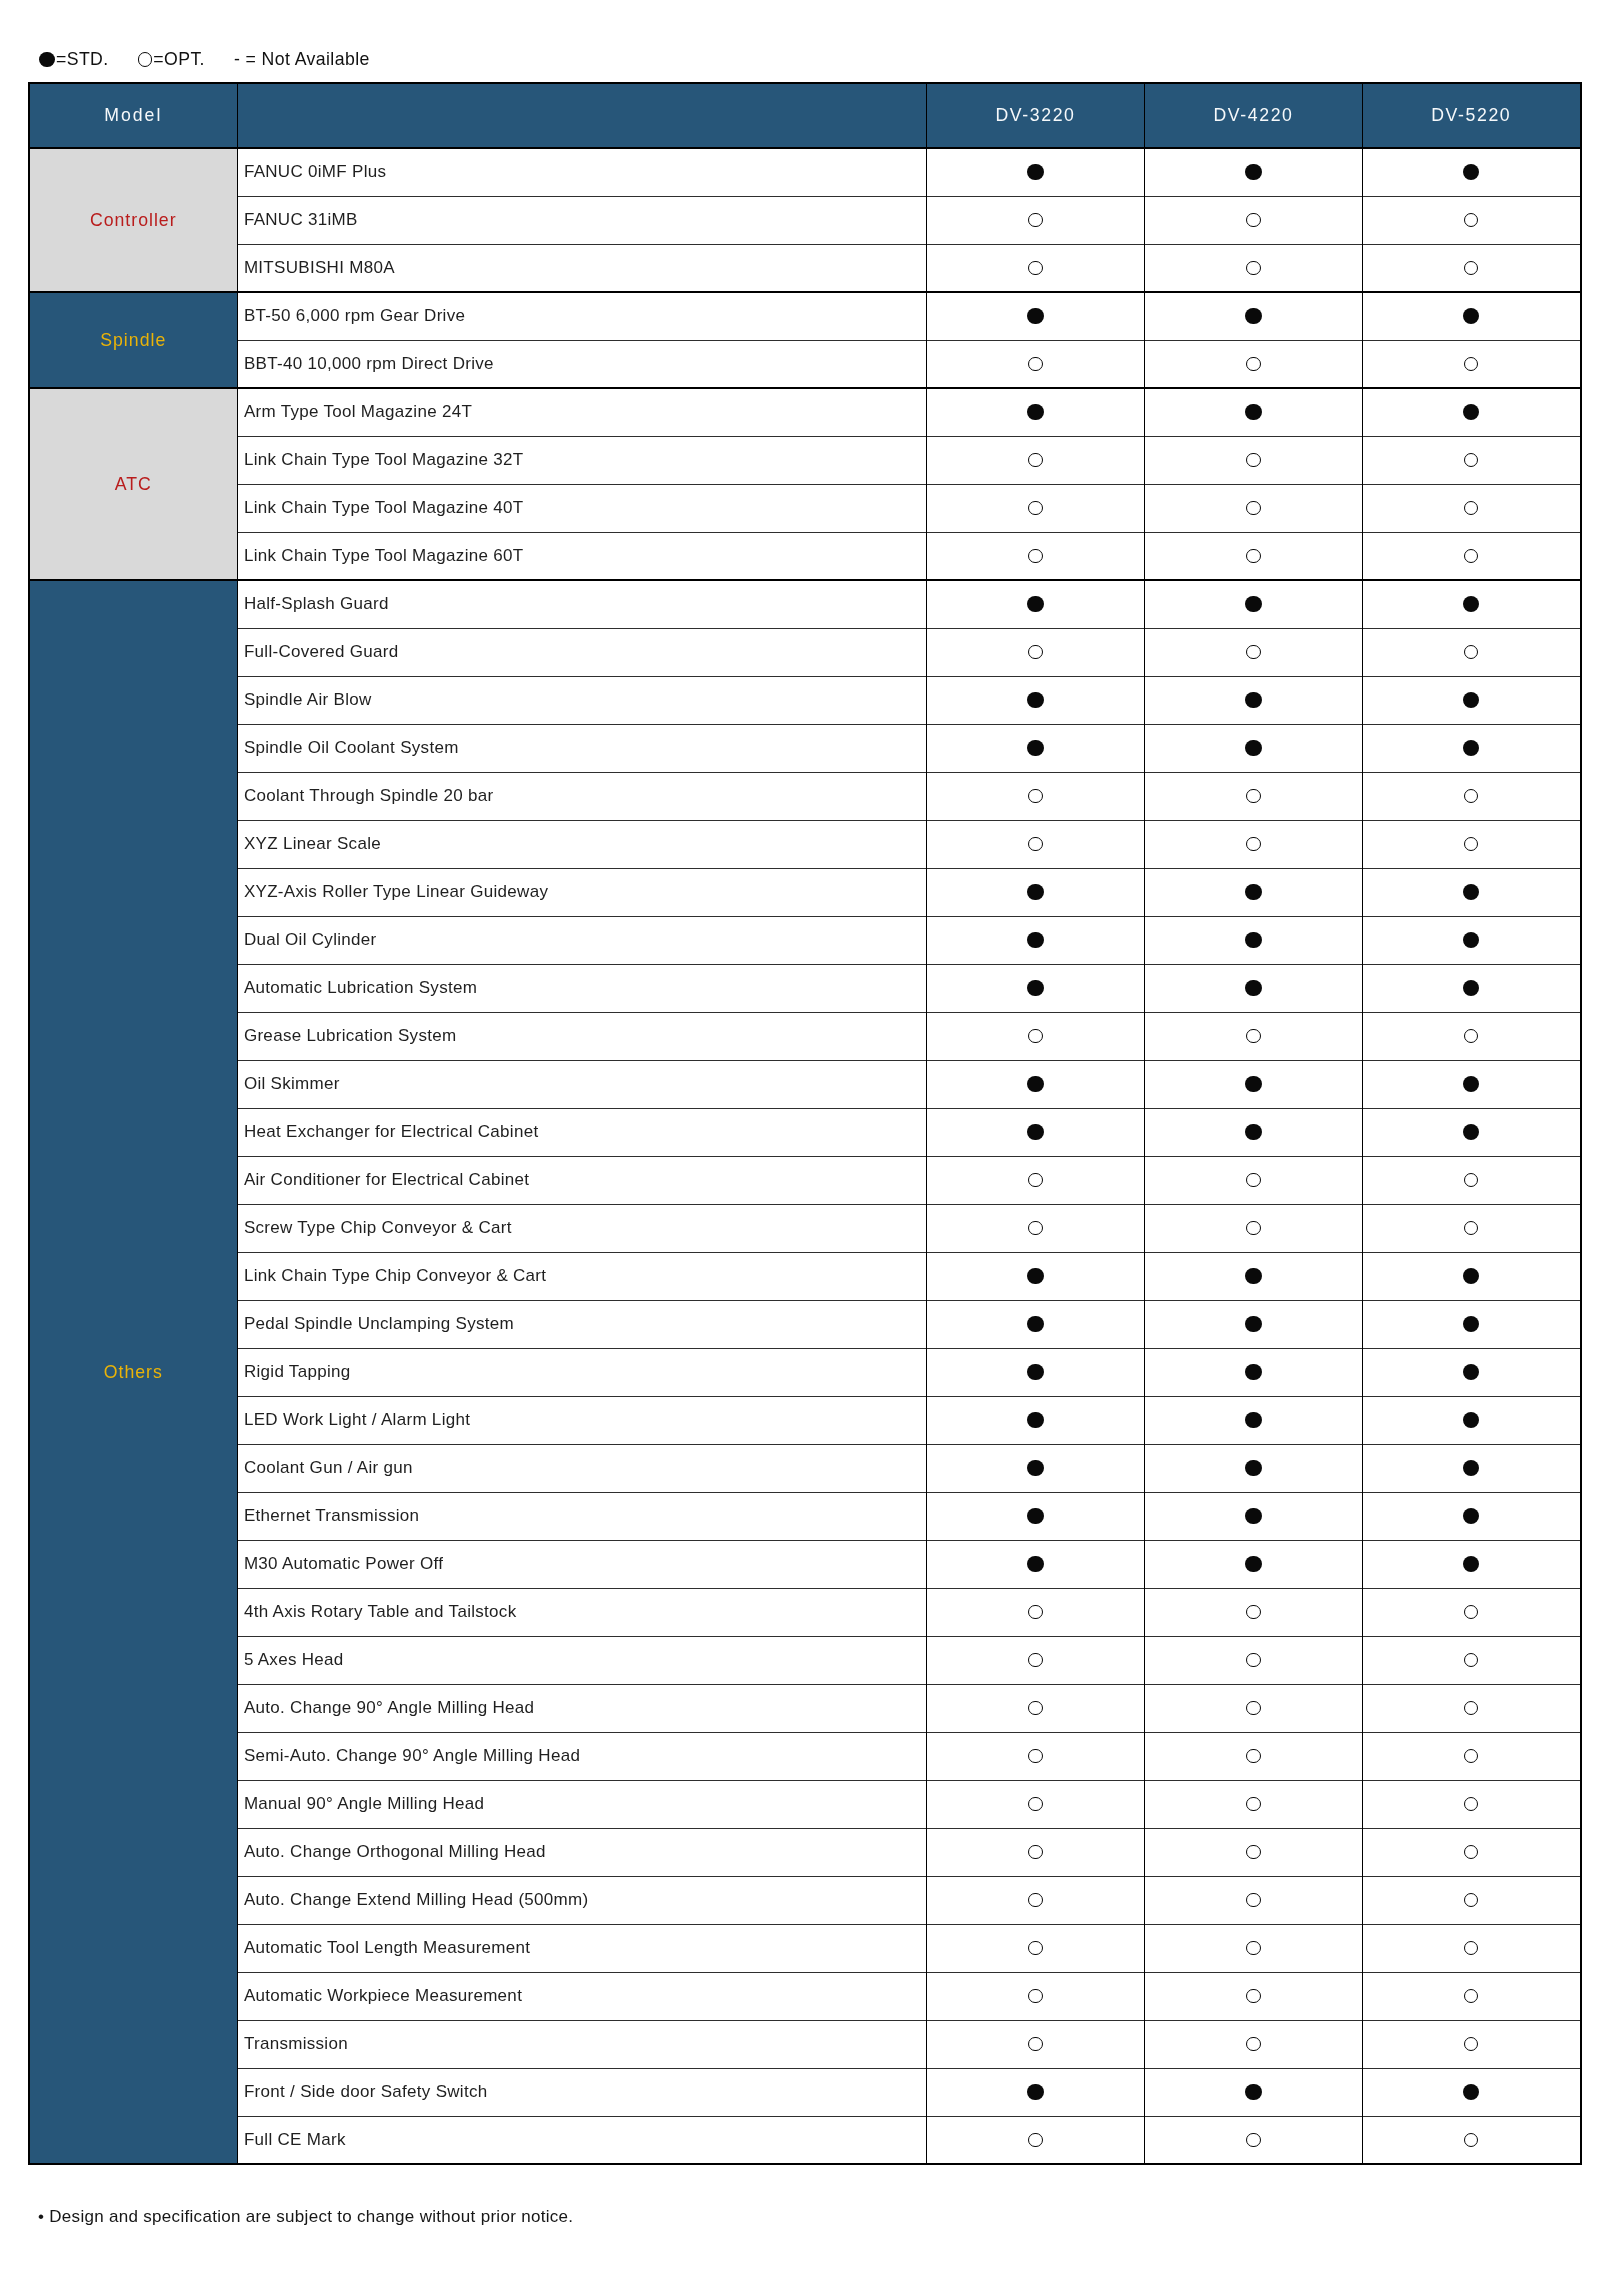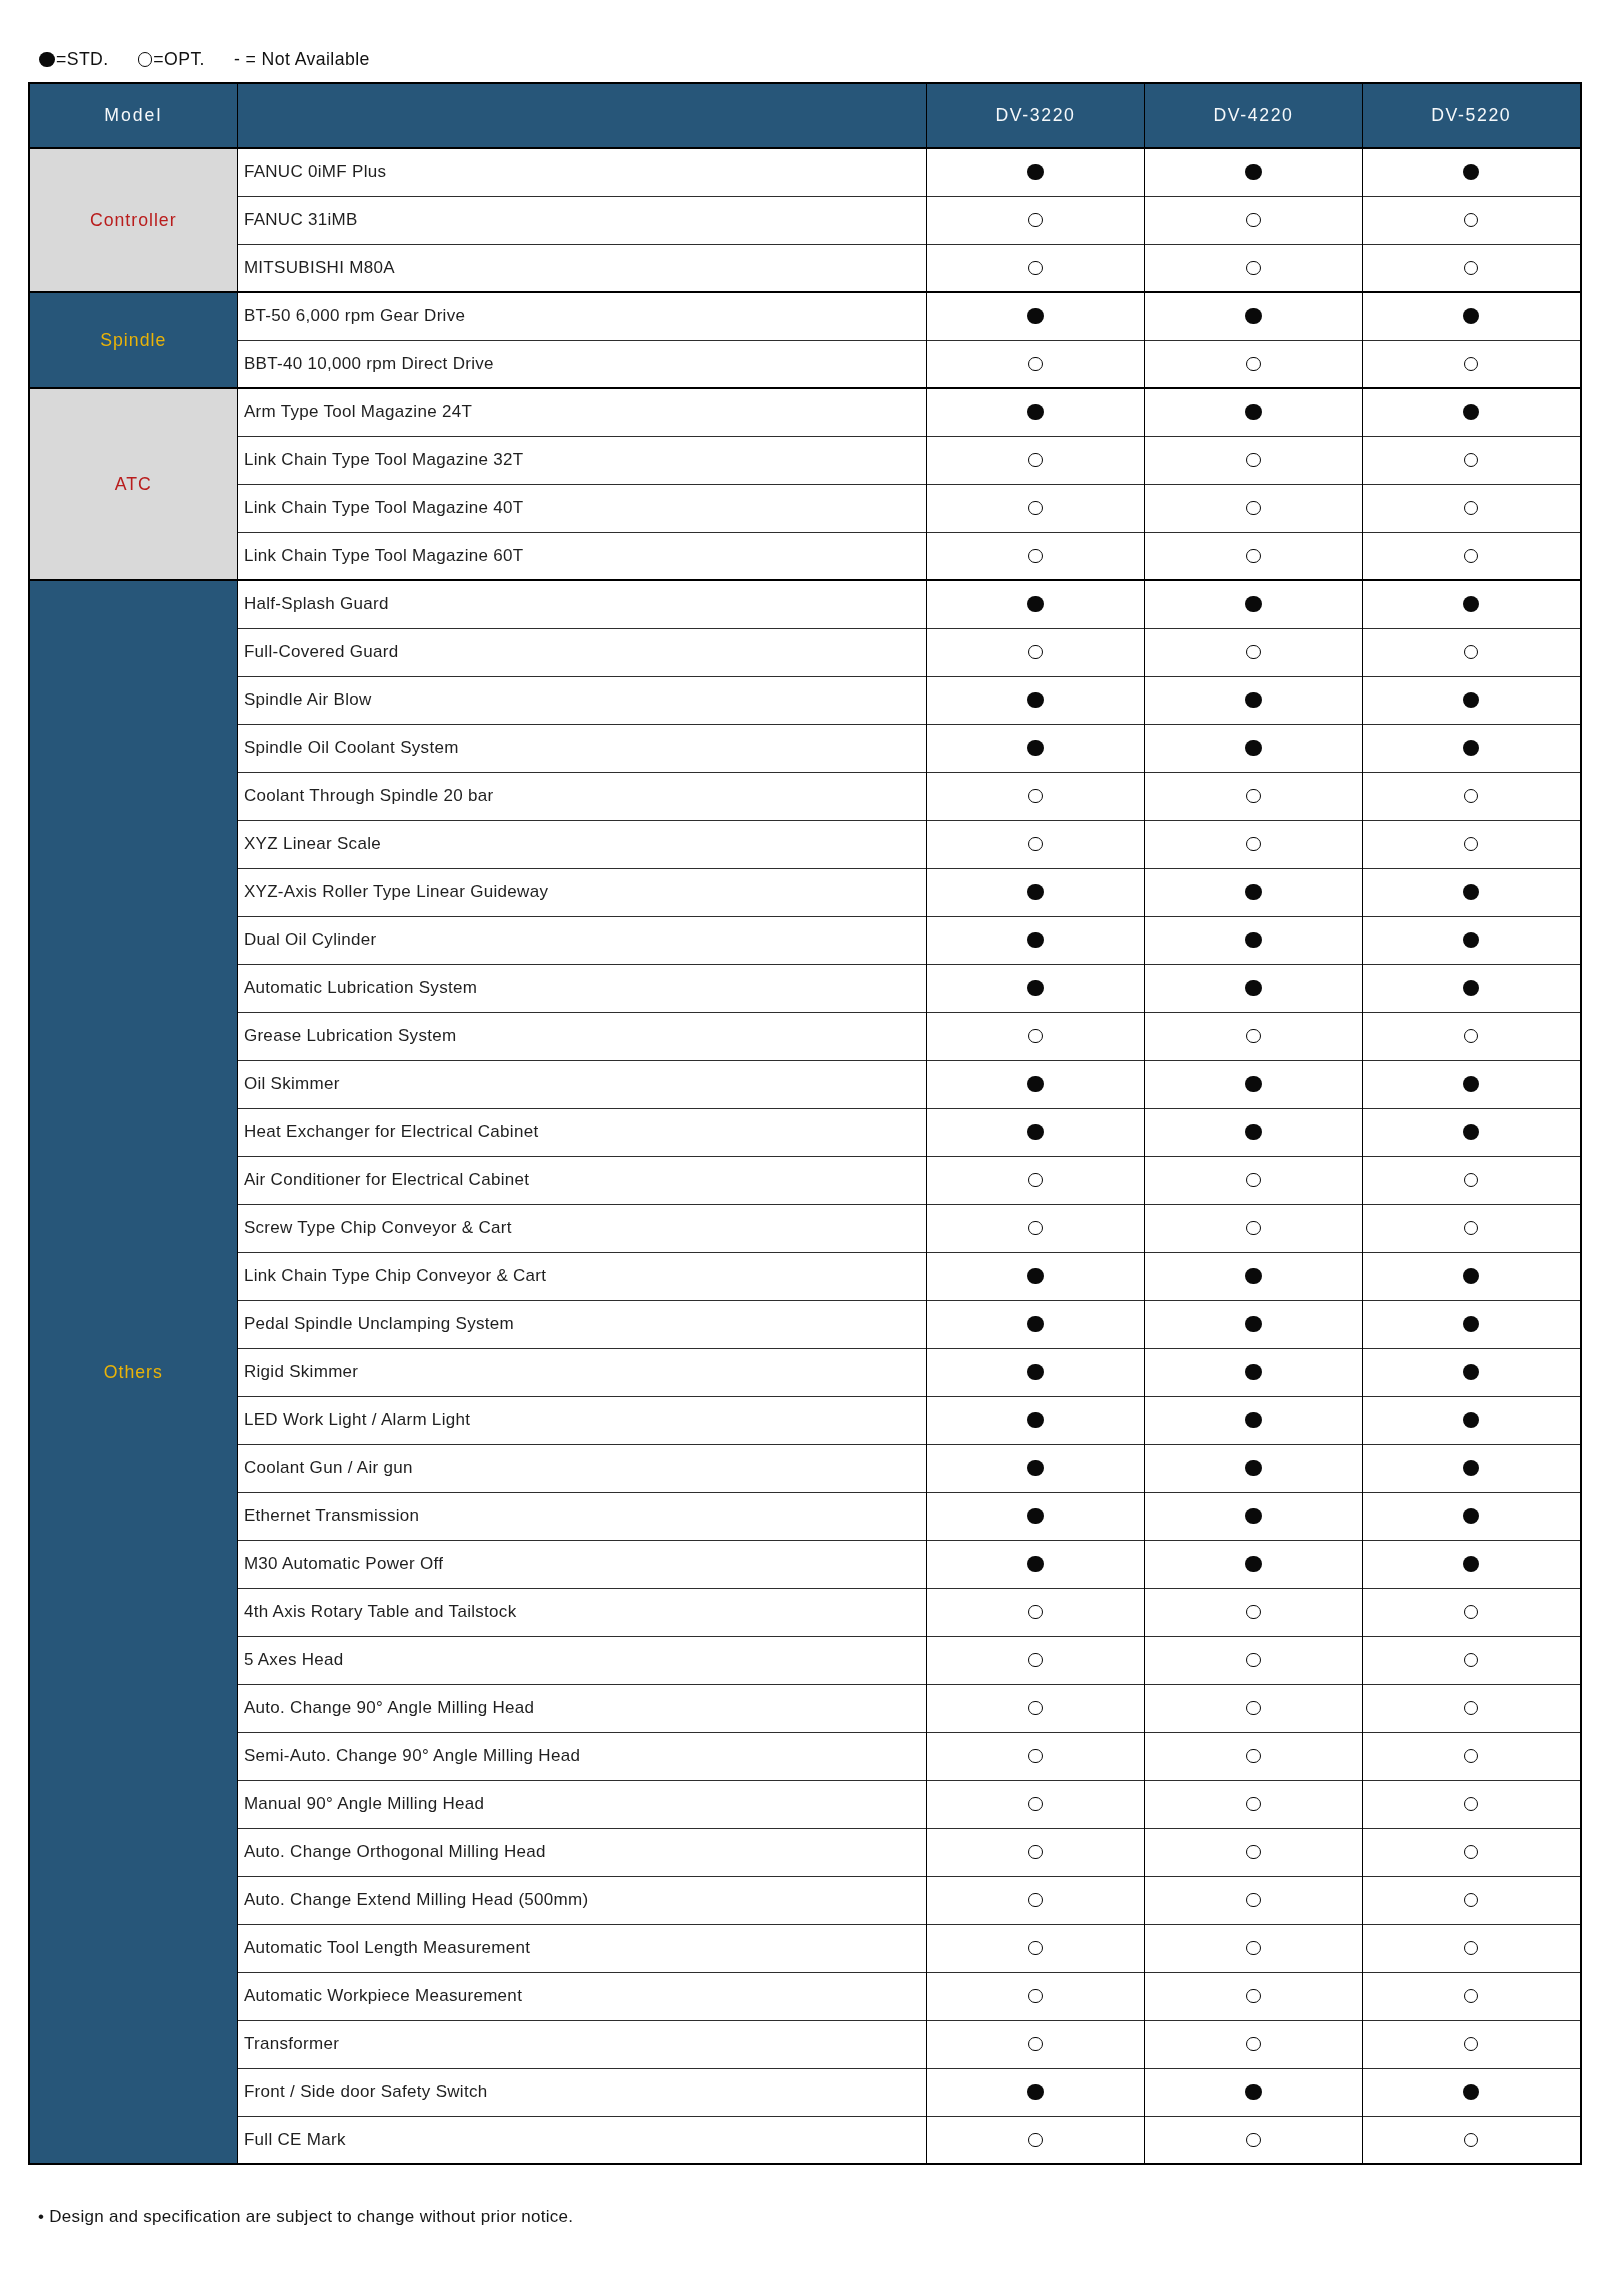--- a/index.html
+++ b/index.html
@@ -271,21 +271,21 @@
           <td class="avail"><span class="mark-std"></span></td>
           <td class="avail"><span class="mark-std"></span></td>
         </tr>
         <tr>
           <td class="feature">Pedal Spindle Unclamping System</td>
           <td class="avail"><span class="mark-std"></span></td>
           <td class="avail"><span class="mark-std"></span></td>
           <td class="avail"><span class="mark-std"></span></td>
         </tr>
         <tr>
-          <td class="feature">Rigid Skimmer</td>
+          <td class="feature">Rigid Tapping</td>
           <td class="avail"><span class="mark-std"></span></td>
           <td class="avail"><span class="mark-std"></span></td>
           <td class="avail"><span class="mark-std"></span></td>
         </tr>
         <tr>
           <td class="feature">LED Work Light / Alarm Light</td>
           <td class="avail"><span class="mark-std"></span></td>
           <td class="avail"><span class="mark-std"></span></td>
           <td class="avail"><span class="mark-std"></span></td>
         </tr>
@@ -355,21 +355,21 @@
           <td class="avail"><span class="mark-opt"></span></td>
           <td class="avail"><span class="mark-opt"></span></td>
         </tr>
         <tr>
           <td class="feature">Automatic Workpiece Measurement</td>
           <td class="avail"><span class="mark-opt"></span></td>
           <td class="avail"><span class="mark-opt"></span></td>
           <td class="avail"><span class="mark-opt"></span></td>
         </tr>
         <tr>
-          <td class="feature">Transformer</td>
+          <td class="feature">Transmission</td>
           <td class="avail"><span class="mark-opt"></span></td>
           <td class="avail"><span class="mark-opt"></span></td>
           <td class="avail"><span class="mark-opt"></span></td>
         </tr>
         <tr>
           <td class="feature">Front / Side door Safety Switch</td>
           <td class="avail"><span class="mark-std"></span></td>
           <td class="avail"><span class="mark-std"></span></td>
           <td class="avail"><span class="mark-std"></span></td>
         </tr>

